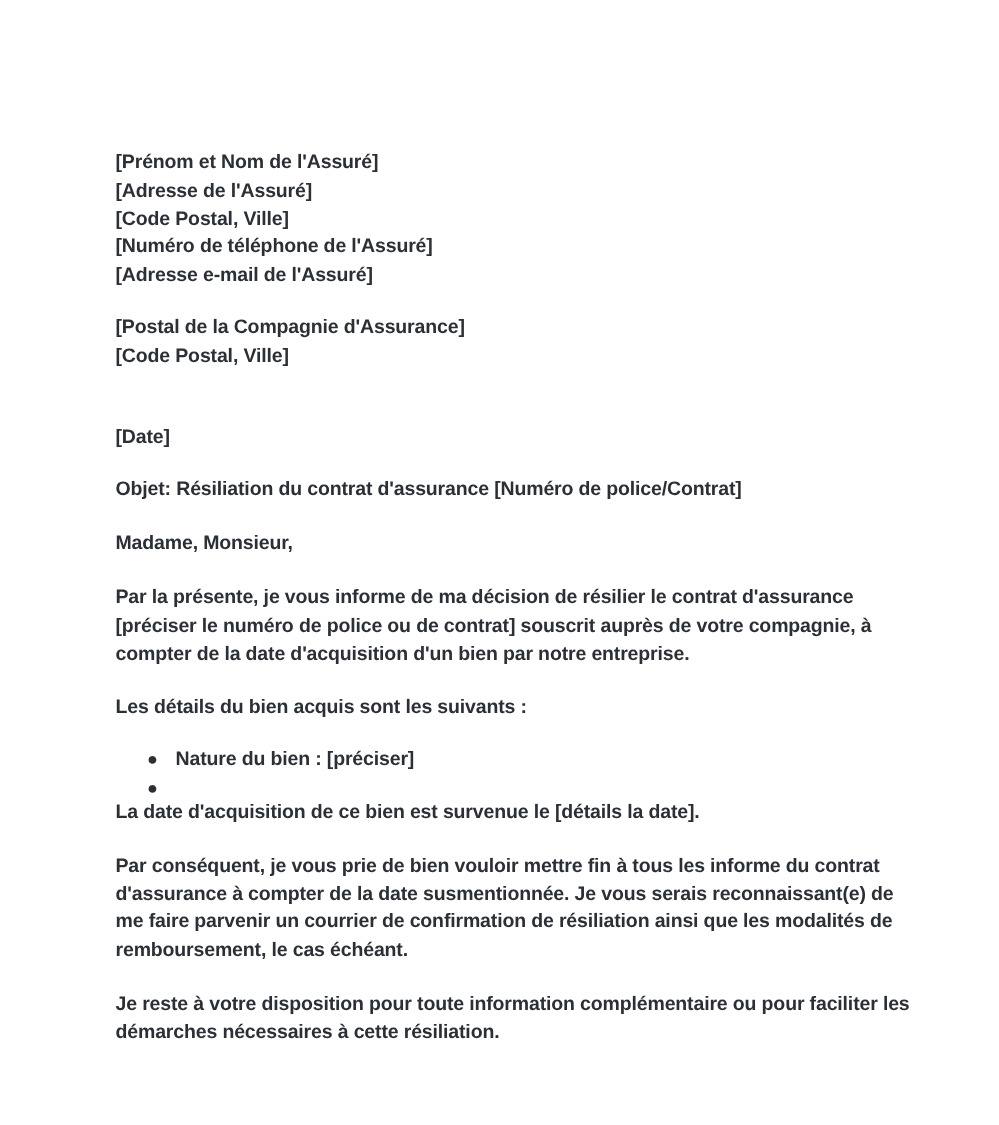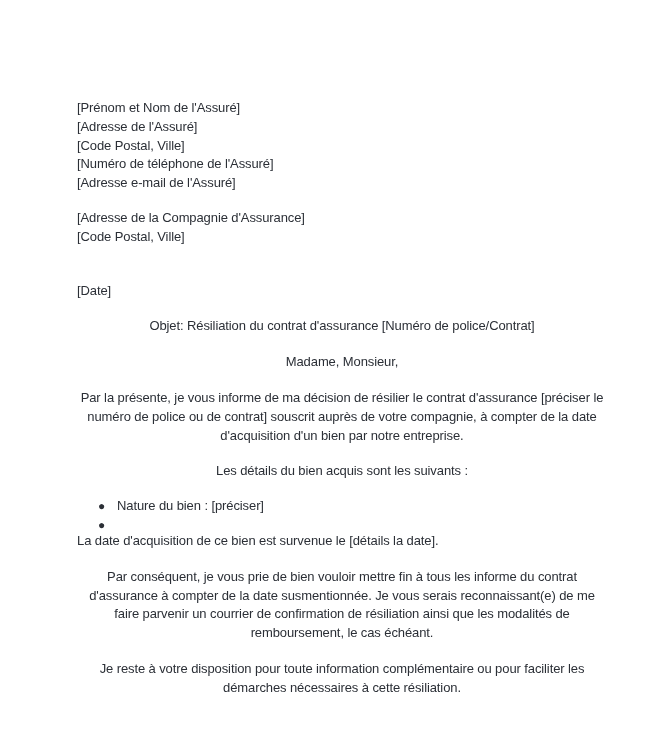--- a/index.html
+++ b/index.html
@@ -1,43 +1,43 @@
 <!DOCTYPE html>
 <html><head>
 <meta charset="utf-8">
 <style>
   html, body { margin: 0; padding: 0; background: #ffffff; }
   body { width: 666px; height: 750px; overflow: hidden; position: relative;
          font-family: "Liberation Sans", "DejaVu Sans", sans-serif; color: #2b2f36; }
   .page { position: absolute; left: 77px; top: 99px; width: 530px;
-          font-size: 13px; line-height: 18.8px; letter-spacing: -0.1px; }
+          font-size: 13px; line-height: 18.8px; letter-spacing: -0.1px; font-weight: bold; }
   .block { margin: 0; }
   .line { display: block; white-space: nowrap; }
   .gap-sm { height: 16px; }
   .gap-lg { height: 35px; }
   p { margin: 0; }
   ul.bullets { margin: 16px 0 16px 0; padding: 0 0 0 40px; list-style: none; }
   ul.bullets li { position: relative; }
   ul.bullets li .dot { position: absolute; left: -19px; top: 0; font-size: 12px; }
-  .mt { margin-top: 17px; text-align: center; }
+  .mt { margin-top: 17px; }
 </style>
 </head>
 <body>
 
 <div class="page">
   <div class="block">
     <span class="line">[Prénom et Nom de l'Assuré]</span>
     <span class="line">[Adresse de l'Assuré]</span>
     <span class="line">[Code Postal, Ville]</span>
     <span class="line">[Numéro de téléphone de l'Assuré]</span>
     <span class="line">[Adresse e-mail de l'Assuré]</span>
   </div>
   <div class="gap-sm"></div>
   <div class="block">
-    <span class="line">[Adresse de la Compagnie d'Assurance]</span>
+    <span class="line">[Postal de la Compagnie d'Assurance]</span>
     <span class="line">[Code Postal, Ville]</span>
   </div>
   <div class="gap-lg"></div>
   <p>[Date]</p>
   <p class="mt">Objet: Résiliation du contrat d'assurance [Numéro de police/Contrat]</p>
   <p class="mt">Madame, Monsieur,</p>
   <p class="mt">Par la présente, je vous informe de ma décision de résilier le contrat d'assurance [préciser le numéro de police ou de contrat] souscrit auprès de votre compagnie, à compter de la date d'acquisition d'un bien par notre entreprise.</p>
   <p class="mt">Les détails du bien acquis sont les suivants :</p>
   <ul class="bullets">
     <li>

